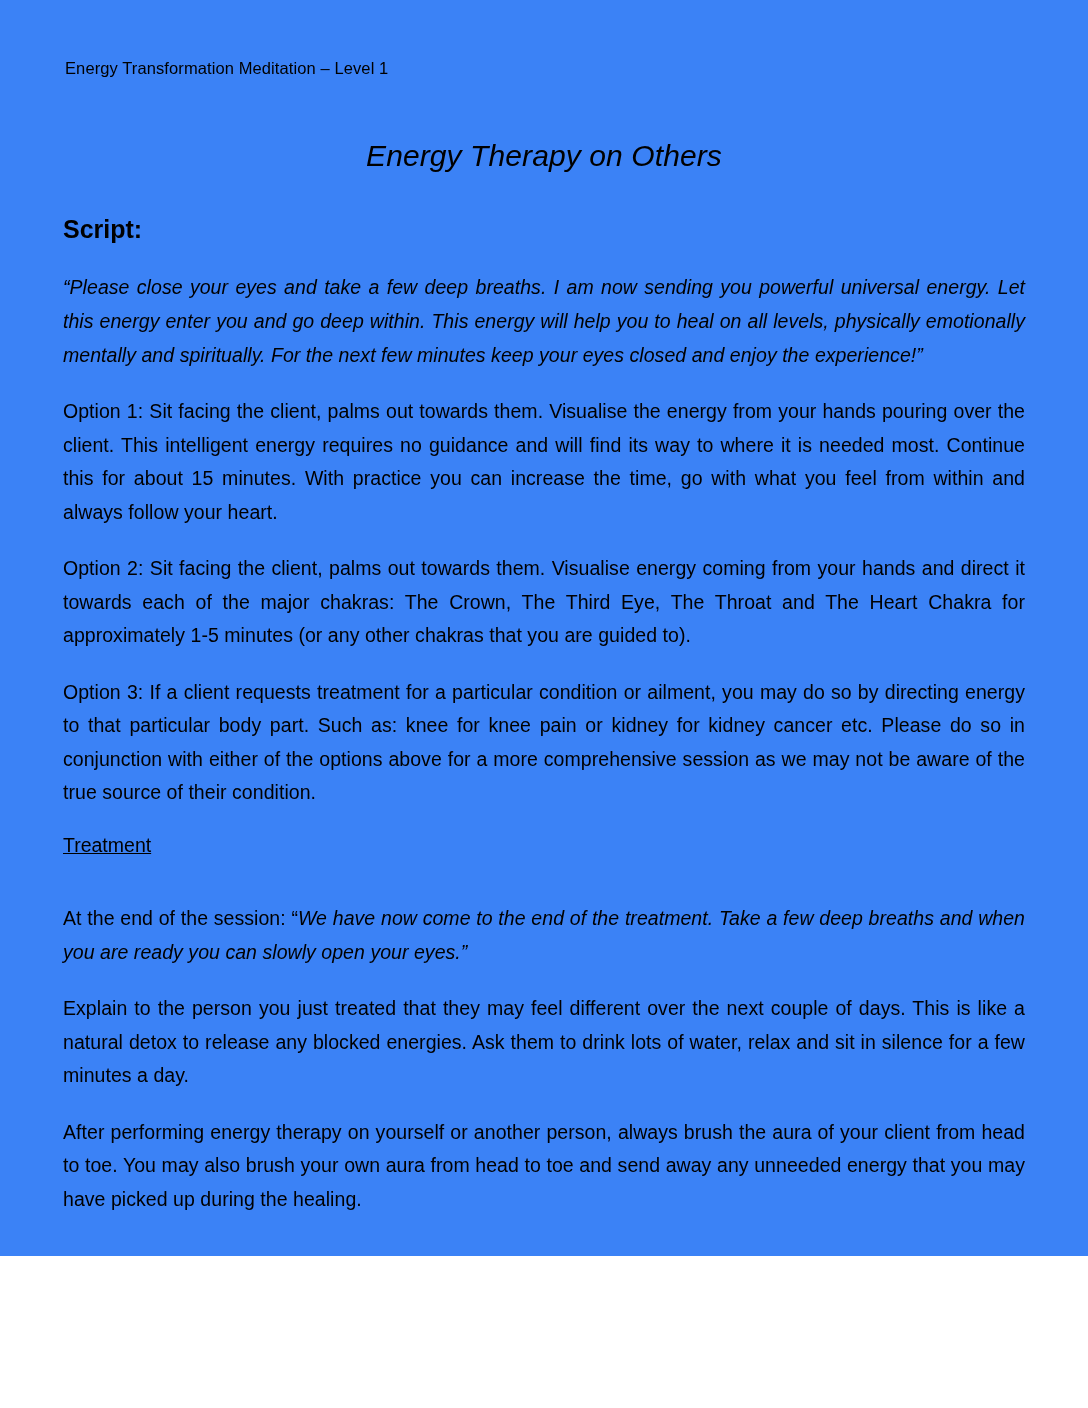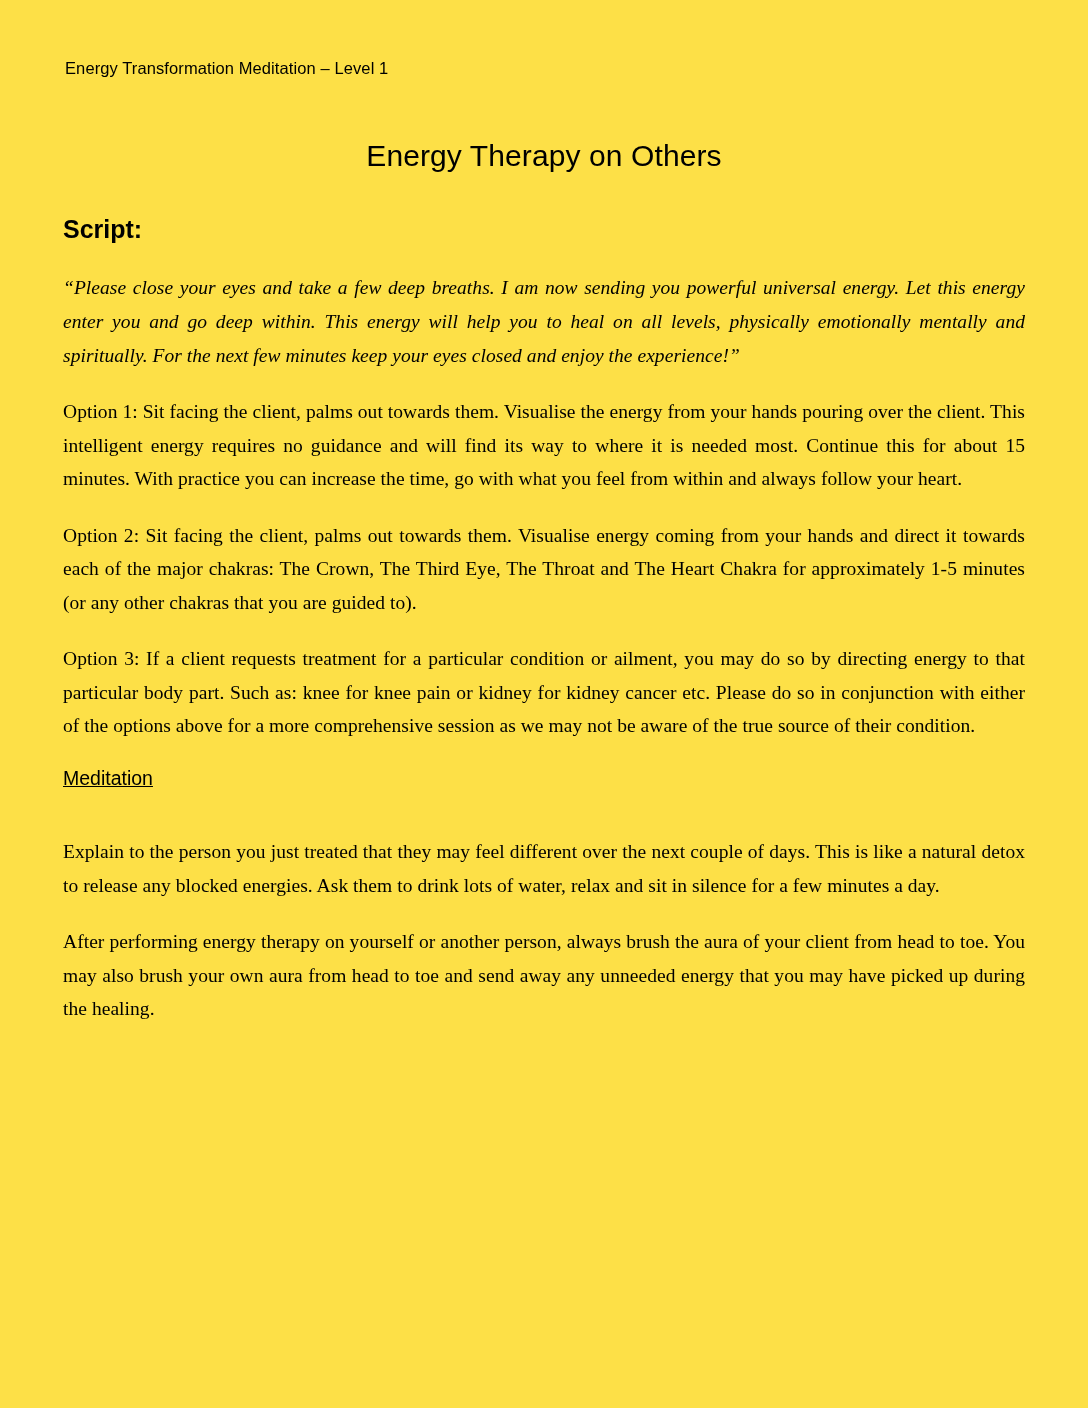--- a/index.html
+++ b/index.html
@@ -10,39 +10,40 @@
   body {
     width: 1088px;
     height: 1408px;
     font-family: "Liberation Sans", sans-serif;
     color: #000000;
     -webkit-font-smoothing: antialiased;
   }
   .page {
     position: relative;
     width: 1088px;
-    height: 1408px;
+    height: 1256px;
     box-sizing: border-box;
     padding: 58px 63px 40px 63px;
-    background: #fde047;
+    background: #3b82f6;
   }
   .header-line {
     font-size: 16.5px;
     line-height: 1.3;
     color: #000;
     margin: 0 0 58px 2px;
     letter-spacing: 0.1px;
   }
   .doc-title {
     text-align: center;
     font-size: 30px;
     font-weight: 400;
     line-height: 1.25;
     margin: 0 0 38px 0;
     letter-spacing: 0.1px;
+    font-style: italic;
   }
   .section-heading {
     font-size: 25px;
     font-weight: 700;
     line-height: 1.3;
     margin: 0 0 26px 0;
   }
   .sub-heading {
     font-size: 19.5px;
     font-weight: 400;
@@ -54,21 +55,20 @@
   .sub-heading-wrap {
     margin: 0 0 22px 0;
   }
   p.body {
     font-size: 19.5px;
     line-height: 1.72;
     margin: 0 0 23px 0;
     text-align: justify;
     text-justify: inter-word;
     letter-spacing: 0.05px;
-    font-family: Liberation Serif, serif;
   }
   p.body.italic {
     font-style: italic;
   }
   p.body:last-child {
     margin-bottom: 0;
   }
   .quote-inline {
     font-style: italic;
   }
@@ -87,21 +87,22 @@
   <p class="body italic">“Please close your eyes and take a few deep breaths. I am now sending you powerful universal energy. Let this energy enter you and go deep within. This energy will help you to heal on all levels, physically emotionally mentally and spiritually. For the next few minutes keep your eyes closed and enjoy the experience!”</p>
 
 
   <p class="body">Option 1: Sit facing the client, palms out towards them. Visualise the energy from your hands pouring over the client. This intelligent energy requires no guidance and will find its way to where it is needed most. Continue this for about 15 minutes. With practice you can increase the time, go with what you feel from within and always follow your heart.</p>
 
   <p class="body">Option 2: Sit facing the client, palms out towards them. Visualise energy coming from your hands and direct it towards each of the major chakras: The Crown, The Third Eye, The Throat and The Heart Chakra for approximately 1-5 minutes (or any other chakras that you are guided to).</p>
 
   <p class="body">Option 3: If a client requests treatment for a particular condition or ailment, you may do so by directing energy to that particular body part. Such as: knee for knee pain or kidney for kidney cancer etc. Please do so in conjunction with either of the options above for a more comprehensive session as we may not be aware of the true source of their condition.</p>
 
   <div class="sub-heading-wrap">
-    <span class="sub-heading">Meditation</span>
+    <span class="sub-heading">Treatment</span>
   </div>
 
+  <p class="body"><span>At the end of the session: “</span><span class="quote-inline">We have now come to the end of the treatment.  Take a few deep breaths and when you are ready you can slowly open your eyes.”</span></p>
 
   <p class="body">Explain to the person you just treated that they may feel different over the next couple of days. This is like a natural detox to release any blocked energies. Ask them to drink lots of water, relax and sit in silence for a few minutes a day.</p>
 
   <p class="body">After performing energy therapy on yourself or another person, always brush the aura of your client from head to toe. You may also brush your own aura from head to toe and send away any unneeded energy that you may have picked up during the healing.</p>
 
 </div>
 
 </body></html>

